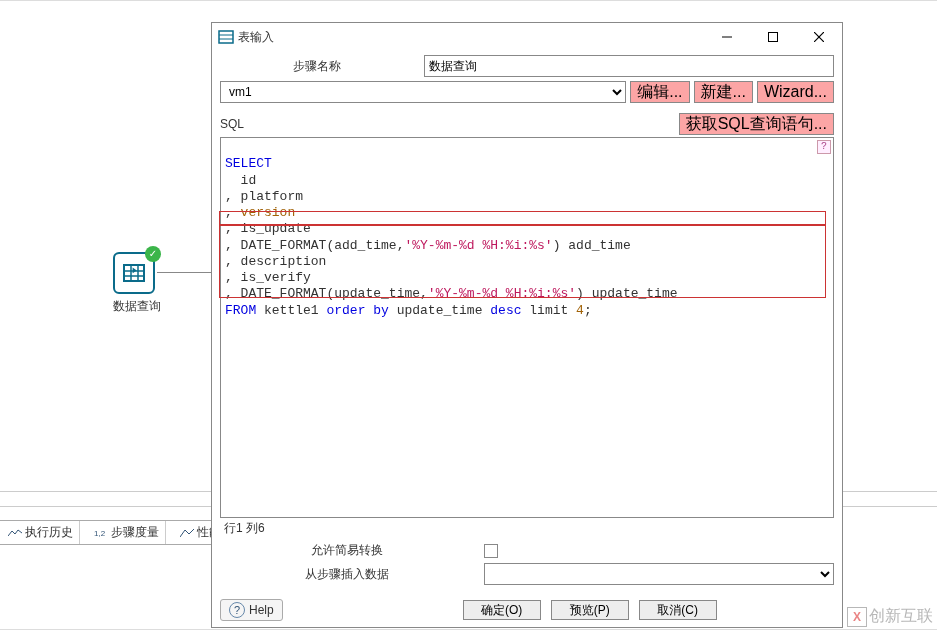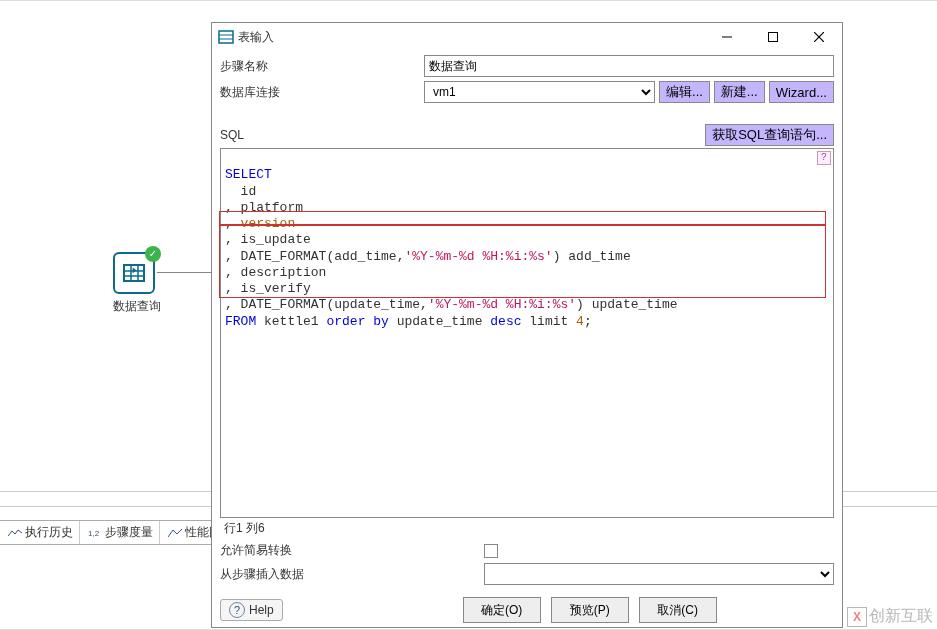--- a/index.html
+++ b/index.html
@@ -35,21 +35,21 @@
       background: #3bb54a; color: #fff; font-size: 10px; line-height:16px; text-align:center;
     }
     .step-label { margin-top: 4px; font-size: 12px; }
     .connector {
       position: absolute; left: 157px; top: 272px;
       width: 54px; height: 2px;
       border-top: 1px solid #888;
     }
     .tabs-bar {
       position: absolute; left: 0; top:520px; height: 25px;
-      display: flex; align-items: center; gap: 2px;
+      display: flex; align-items: center; gap: 8px;
       border-top: 1px solid #aaa; border-bottom:1px solid #aaa;
       padding-left: 2px; background: #fff;
     }
     .tabs-bar .tab { padding: 3px 6px; display:flex; gap:3px; align-items:center; border-right:1px solid #ccc;}
     .tabs-bar .sparkline { width: 14px; height:10px;}
     .hr-line { position:absolute; left:0; right:0; border-top:1px solid #ccc;}
     
     .dialog {
       position: absolute; left: 211px; top: 22px;
       width: 632px; height: 606px;
@@ -61,27 +61,27 @@
       height: 28px; display:flex; align-items:center;
       padding-left: 6px;
     }
     .titlebar .tb-icon { width:16px; height:16px; margin-right:4px;}
     .title-text { flex:0 0 auto; }
     .title-spacer { flex:1; }
     .winbtn { width:46px; height:28px; display:flex; align-items:center; justify-content:center; }
     .winbtn svg { width:10px; height:10px; }
     .dlg-body { flex:1; padding: 4px 8px 0 8px; display:flex; flex-direction:column; overflow:hidden;}
     .form-row { display:flex; align-items:center; margin-bottom:4px; gap:4px;}
-    .form-row .lbl { width:200px; text-align:left; padding-right:6px; }
+    .form-row .lbl { width:200px; text-align:center; padding-right:6px; }
     .form-row input[type=text], .form-row select {
       flex:1; height:22px; border:1px solid #888; padding:0 4px; font-size:12px; font-family:inherit;
       background:#fff;
     }
-    .btn { height:22px; border:1px solid #888; background:#c4b5fd; padding:0 6px; font-size:13px; cursor:pointer; font-family:inherit;}
-    .sql-head { display:flex; align-items:center; margin-top:17px;}
+    .btn { height:22px; border:1px solid #888; background:#fca5a5; padding:0 6px; font-size:16px; cursor:pointer; font-family:inherit;}
+    .sql-head { display:flex; align-items:center; margin-top:6px;}
     .sql-head .sp { flex:1;}
     .sql-editor {
       flex:1; border:1px solid #888; margin-top:2px; position:relative;
       font-family: "Courier New", monospace; font-size:13px;
       padding:2px 4px; overflow:hidden;
       line-height:1.25;
       white-space: pre;
     }
     .q-icon { position:absolute; right:2px; top:2px; width:14px; height:14px; background:#fef; border:1px solid #c9a; font-size:10px; text-align:center; color:#a48; line-height:12px;}
     .hl-blue { color:#0000e0; } .hl-mag { color:#a16207;} .hl-red { color:#be185d;}
@@ -91,21 +91,21 @@
     .lower-form { padding:4px 0;font-family:Liberation Mono, monospace;}
     .lower-form .form-row .lbl { width:260px;}
     .lower-form input[type=text] { flex:1; }
     .disabled-lbl { color:#aaa;}
     .button-bar {
       height:34px; display:flex; align-items:center; gap:10px; padding:0 8px;
     }
     .button-bar .spacer{ flex:0 0 160px;}
     .help-btn { display:flex; align-items:center; gap:4px; border:1px solid #aaa; border-radius:3px; padding:2px 8px; background:#f5f5f5;}
     .help-q { width:16px;height:16px;border:1px solid #68a;border-radius:50%; color:#357; font-size:11px; text-align:center; line-height:14px;}
-    .mainbtn { width:78px; height:26px; border:1px solid #888; background:#eee;font-size:12px;font-family:inherit;}
+    .mainbtn { width:78px; height:20px; border:1px solid #888; background:#eee;font-size:12px;font-family:inherit;}
     .watermark { position:absolute; right:4px; bottom:3px; display:flex; align-items:center; gap:2px; opacity:0.6;}
     .watermark .wm-x { width:20px;height:20px;border:1px solid #888; color:#d33; font-weight:bold; text-align:center; line-height:18px; background:#fff;}
     .watermark .wm-t { font-size:16px; color:#888;}
     .combo-wrap { position:relative; display:flex; flex:1;}
     .combo-wrap select { width:100%;}
     .num-wrap { flex:1; position:relative; display:flex; align-items:center;}
     .num-wrap input { flex:1;}
     .diamond { position:absolute; right:2px; width:12px; height:12px;}
     .diamond svg { width:12px; height:12px;}
     .checkbox { width:14px; height:14px; border:1px solid #888; background:#fff; display:inline-block;}
@@ -181,21 +181,20 @@
         </svg>
       </div>
   </div>
 
   <div class="dlg-body">
     <div class="form-row">
       <div class="lbl">步骤名称</div>
       <input type="text" value="数据查询" style="">
     </div>
     <div class="form-row">
-      <div class="lbl">数据库连接</div>
       <div class="combo-wrap">
         <select><option>vm1</option></select>
       </div>
       <button class="btn">编辑...</button>
       <button class="btn">新建...</button>
       <button class="btn">Wizard...</button>
     </div>
     <div class="sql-head">
       <span>SQL</span>
       <span class="sp"></span>

